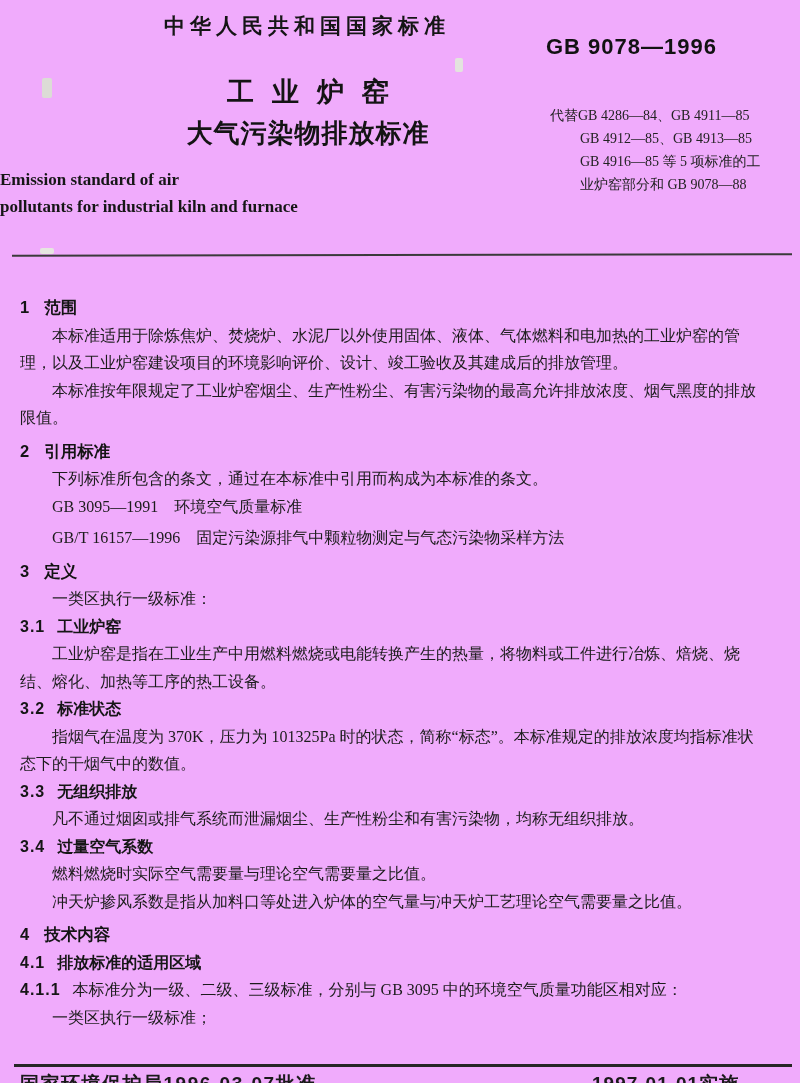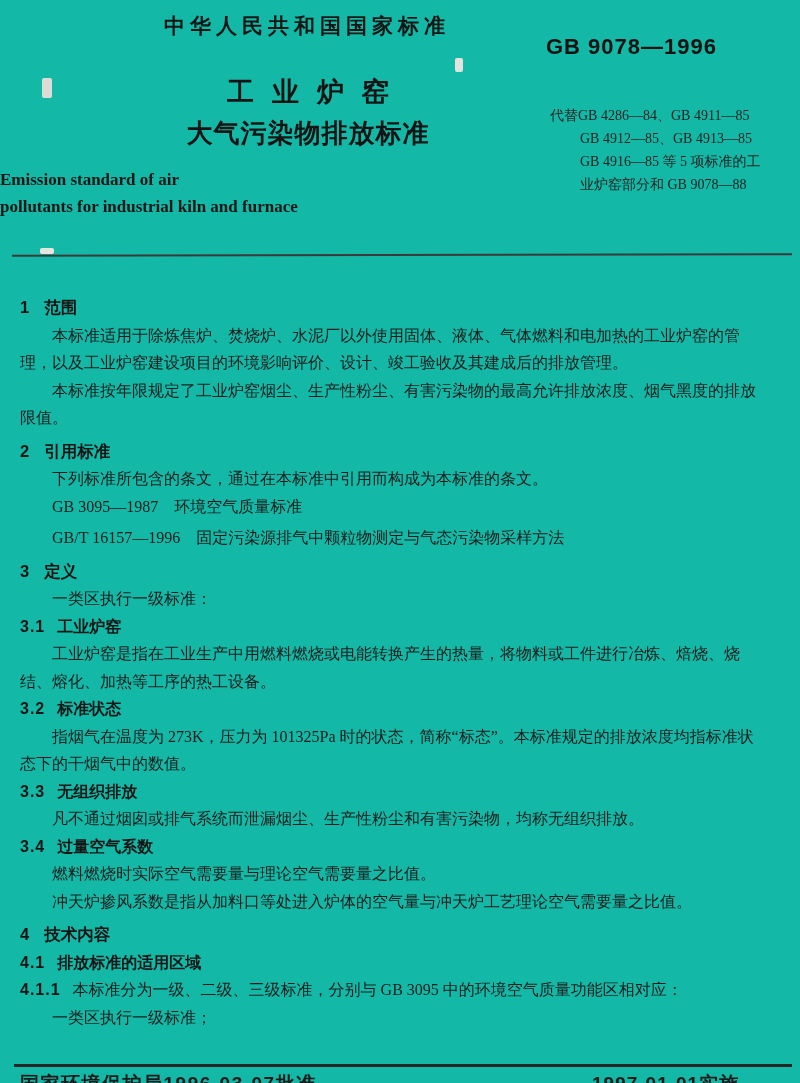--- a/index.html
+++ b/index.html
@@ -1,19 +1,19 @@
 <!DOCTYPE html>
 <html><head>
 <meta charset="utf-8">
 <title>GB 9078—1996</title>
 <style>
   html,body{margin:0;padding:0;background:#e8e8e6;}
   .page{
     position:relative;width:800px;height:1083px;margin:0 auto;
-    background:#14b8a6;overflow:hidden;color:#1e1e1e;
+    background:#f0abfc;overflow:hidden;color:#1e1e1e;
     font-family:"Liberation Serif","DejaVu Serif",serif;
   }
   
   .hdr-auth{
     position:absolute;top:12px;left:0;width:604px;text-align:center;
     font-family:"Liberation Sans","DejaVu Sans",sans-serif;
     font-weight:bold;font-size:21px;letter-spacing:5px;padding-left:5px;
     color:#151515;
   }
   .hdr-stdnum{
@@ -122,28 +122,28 @@
   </div>
 
   <div class="rule-top"></div>
 
   <div class="doc-body">
       <div class="blk h1"><span class="num">1</span><span class="txt">范围</span></div>
       <p class="blk p">本标准适用于除炼焦炉、焚烧炉、水泥厂以外使用固体、液体、气体燃料和电加热的工业炉窑的管理，以及工业炉窑建设项目的环境影响评价、设计、竣工验收及其建成后的排放管理。</p>
       <p class="blk p">本标准按年限规定了工业炉窑烟尘、生产性粉尘、有害污染物的最高允许排放浓度、烟气黑度的排放限值。</p>
       <div class="blk h1"><span class="num">2</span><span class="txt">引用标准</span></div>
       <p class="blk p">下列标准所包含的条文，通过在本标准中引用而构成为本标准的条文。</p>
-      <p class="blk ref">GB 3095—1987　环境空气质量标准</p>
+      <p class="blk ref">GB 3095—1991　环境空气质量标准</p>
       <p class="blk ref">GB/T 16157—1996　固定污染源排气中颗粒物测定与气态污染物采样方法</p>
       <div class="blk h1"><span class="num">3</span><span class="txt">定义</span></div>
       <p class="blk p">一类区执行一级标准：</p>
       <div class="blk h2"><span class="num">3.1</span><span class="txt">工业炉窑</span></div>
       <p class="blk p">工业炉窑是指在工业生产中用燃料燃烧或电能转换产生的热量，将物料或工件进行冶炼、焙烧、烧结、熔化、加热等工序的热工设备。</p>
       <div class="blk h2"><span class="num">3.2</span><span class="txt">标准状态</span></div>
-      <p class="blk p">指烟气在温度为 273K，压力为 101325Pa 时的状态，简称“标态”。本标准规定的排放浓度均指标准状态下的干烟气中的数值。</p>
+      <p class="blk p">指烟气在温度为 370K，压力为 101325Pa 时的状态，简称“标态”。本标准规定的排放浓度均指标准状态下的干烟气中的数值。</p>
       <div class="blk h2"><span class="num">3.3</span><span class="txt">无组织排放</span></div>
       <p class="blk p">凡不通过烟囱或排气系统而泄漏烟尘、生产性粉尘和有害污染物，均称无组织排放。</p>
       <div class="blk h2"><span class="num">3.4</span><span class="txt">过量空气系数</span></div>
       <p class="blk p">燃料燃烧时实际空气需要量与理论空气需要量之比值。</p>
       <p class="blk p">冲天炉掺风系数是指从加料口等处进入炉体的空气量与冲天炉工艺理论空气需要量之比值。</p>
       <div class="blk h1"><span class="num">4</span><span class="txt">技术内容</span></div>
       <div class="blk h2"><span class="num">4.1</span><span class="txt">排放标准的适用区域</span></div>
       <div class="blk clause"><span class="num">4.1.1</span><span class="txt">本标准分为一级、二级、三级标准，分别与 GB 3095 中的环境空气质量功能区相对应：</span></div>
       <p class="blk pi">一类区执行一级标准；</p>
     </div>

